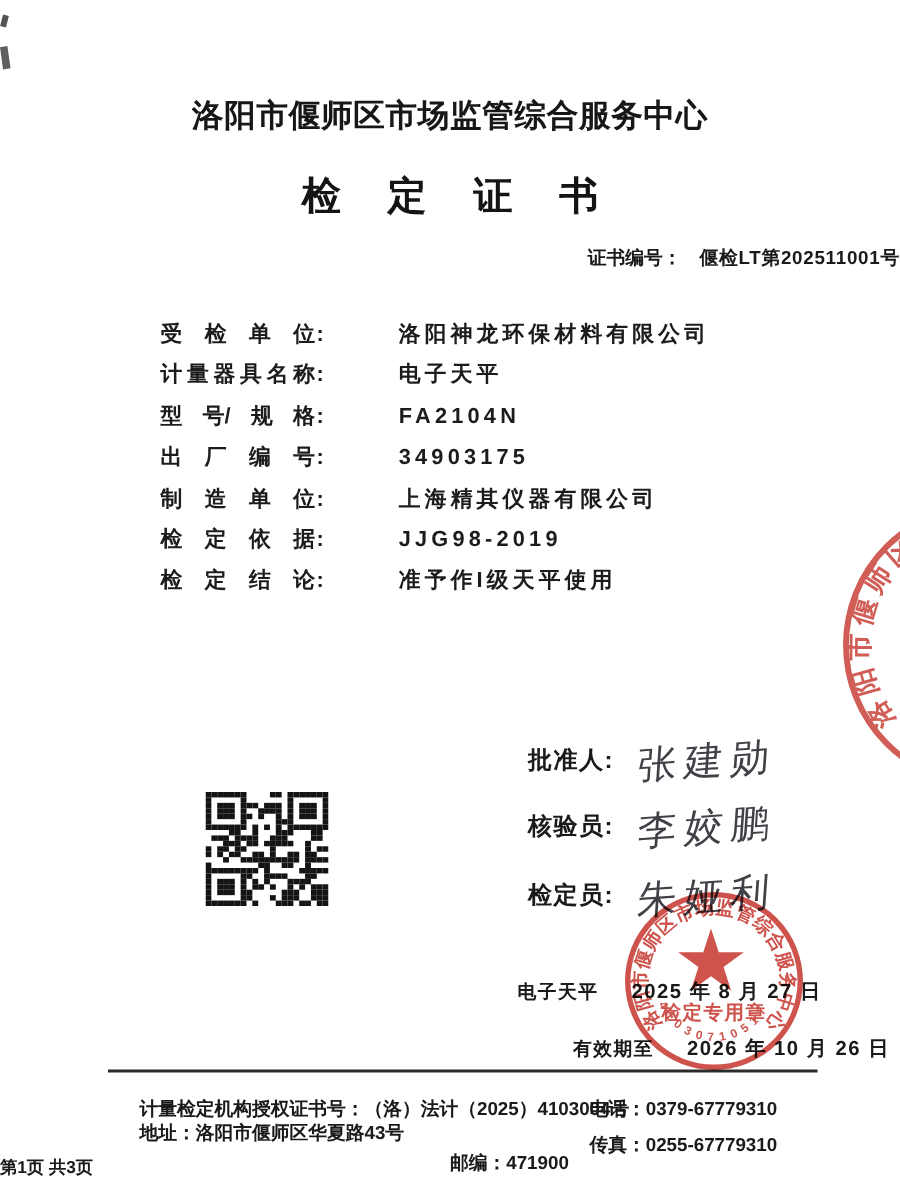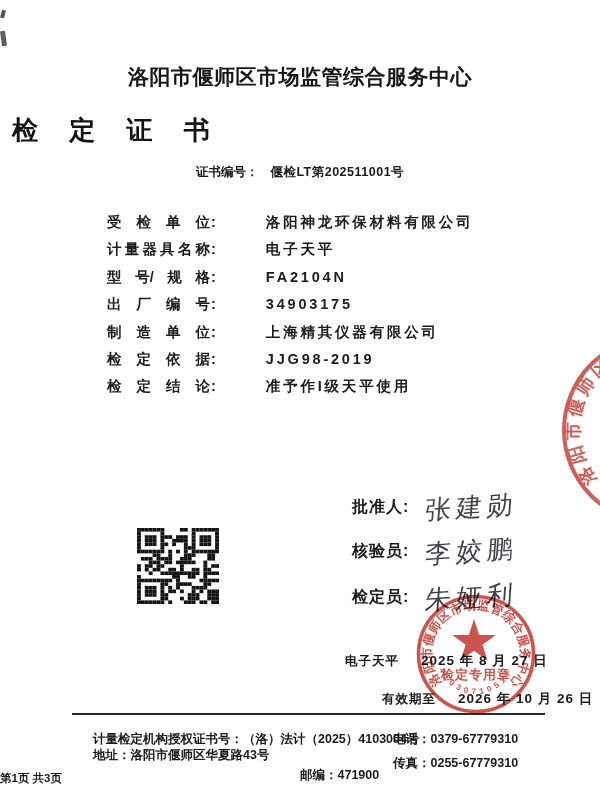--- a/index.html
+++ b/index.html
@@ -9,25 +9,25 @@
     font-family:"Liberation Sans", sans-serif;
     -webkit-font-smoothing:antialiased;
   }
   .page{position:absolute;inset:0;}
 
   .org-title{
     position:absolute;top:63px;left:0;width:100%;text-align:center;
     font-size:21px;font-weight:700;letter-spacing:0.5px;color:#171717;
   }
   .doc-title{
-    position:absolute;top:113px;left:0;width:100%;
+    position:absolute;top:113px;left:0;width:100%;text-align:center;
     font-size:26px;font-weight:700;letter-spacing:12px;text-indent:12px;color:#141414;
   }
   .cert-line{
-    position:absolute;top:164px;left:0;width:100%;text-align:center;
+    position:absolute;top:164px;left:0;width:100%;text-align:right;
     font-size:12.5px;font-weight:700;color:#1a1a1a;
   }
   .cert-line .num{margin-left:12px;letter-spacing:0.5px;}
 
   .fields{position:absolute;top:213px;left:107px;width:420px;}
   .frow{display:flex;align-items:baseline;height:27.4px;font-size:14.5px;font-weight:700;}
   .flabel{width:103px;display:inline-flex;justify-content:space-between;white-space:nowrap;}
   .fcolon{margin-left:1px;}
   .fvalue{margin-left:50px;letter-spacing:2.8px;white-space:nowrap;}
 

